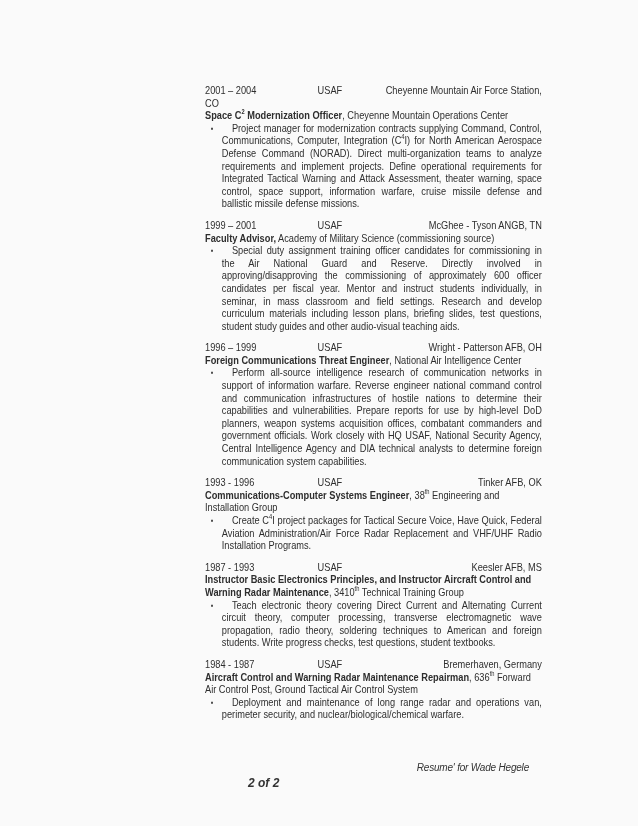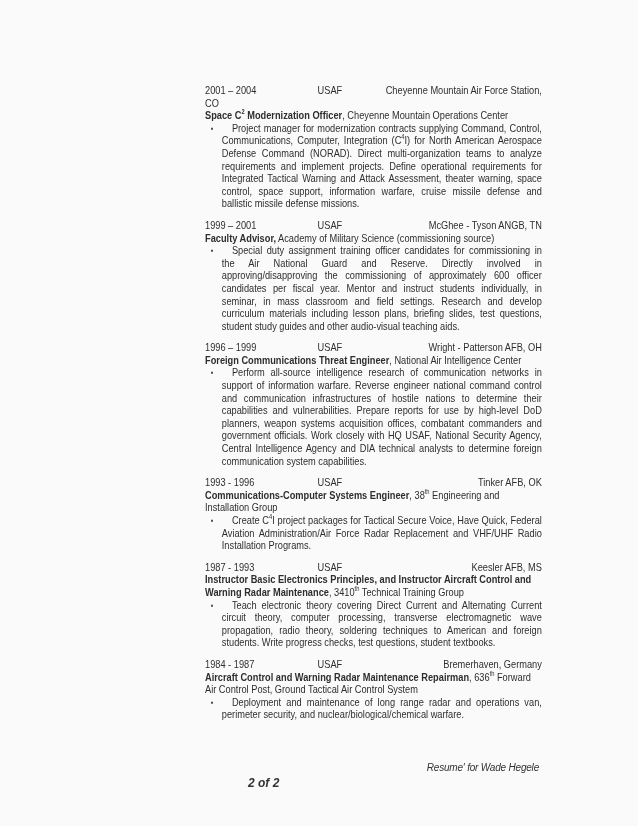--- a/index.html
+++ b/index.html
@@ -48,21 +48,21 @@
   }
   .bullet .marker {
     position: absolute;
     left: 7px;
     top: 1px;
     font-size: 8px;
     text-indent: 0;
   }
   .byline {
     position: absolute;
-    right: 99px;
+    right: 109px;
     top: 762px;
     font-size: 10px;
     font-style: italic;
     letter-spacing: -0.2px;
     color: #333;
   }
   .pagenum {
     position: absolute;
     left: 248px;
     top: 776px;

